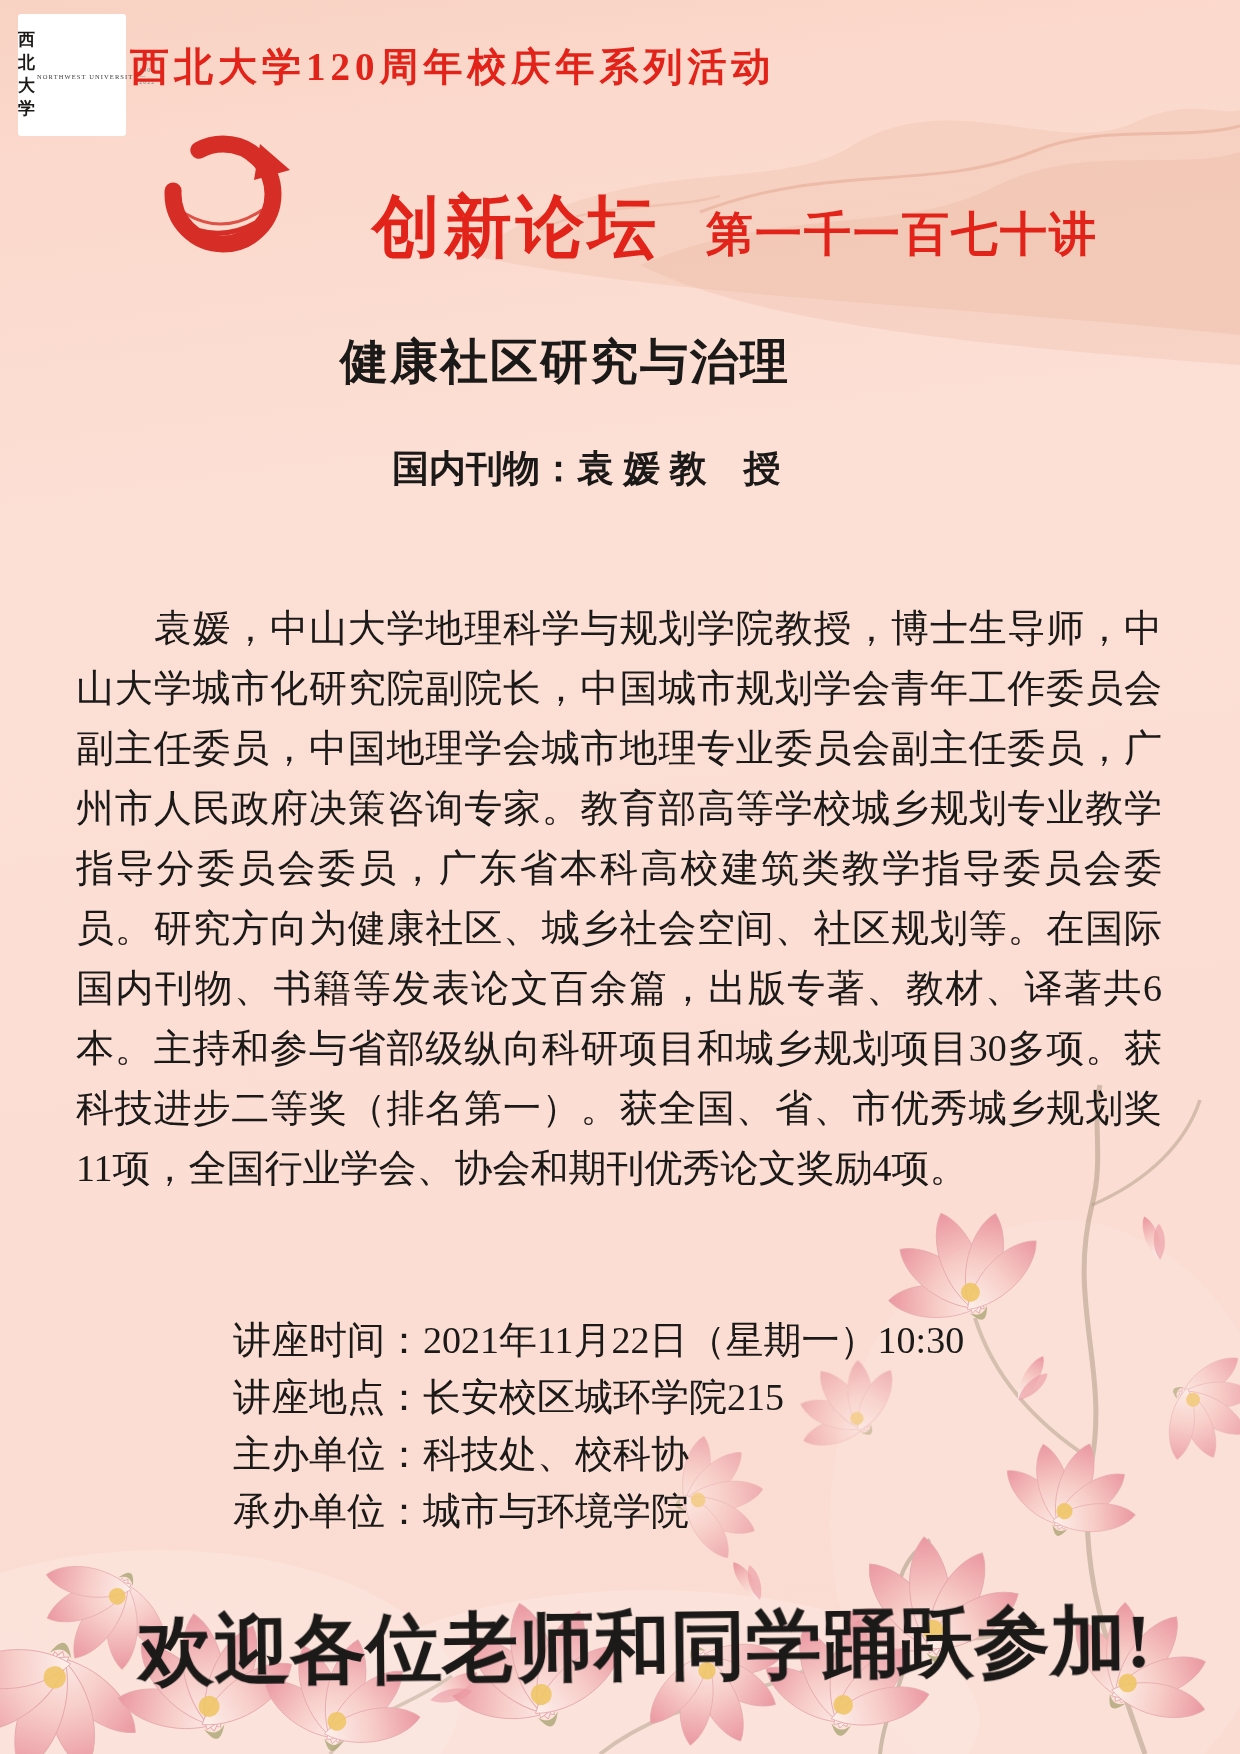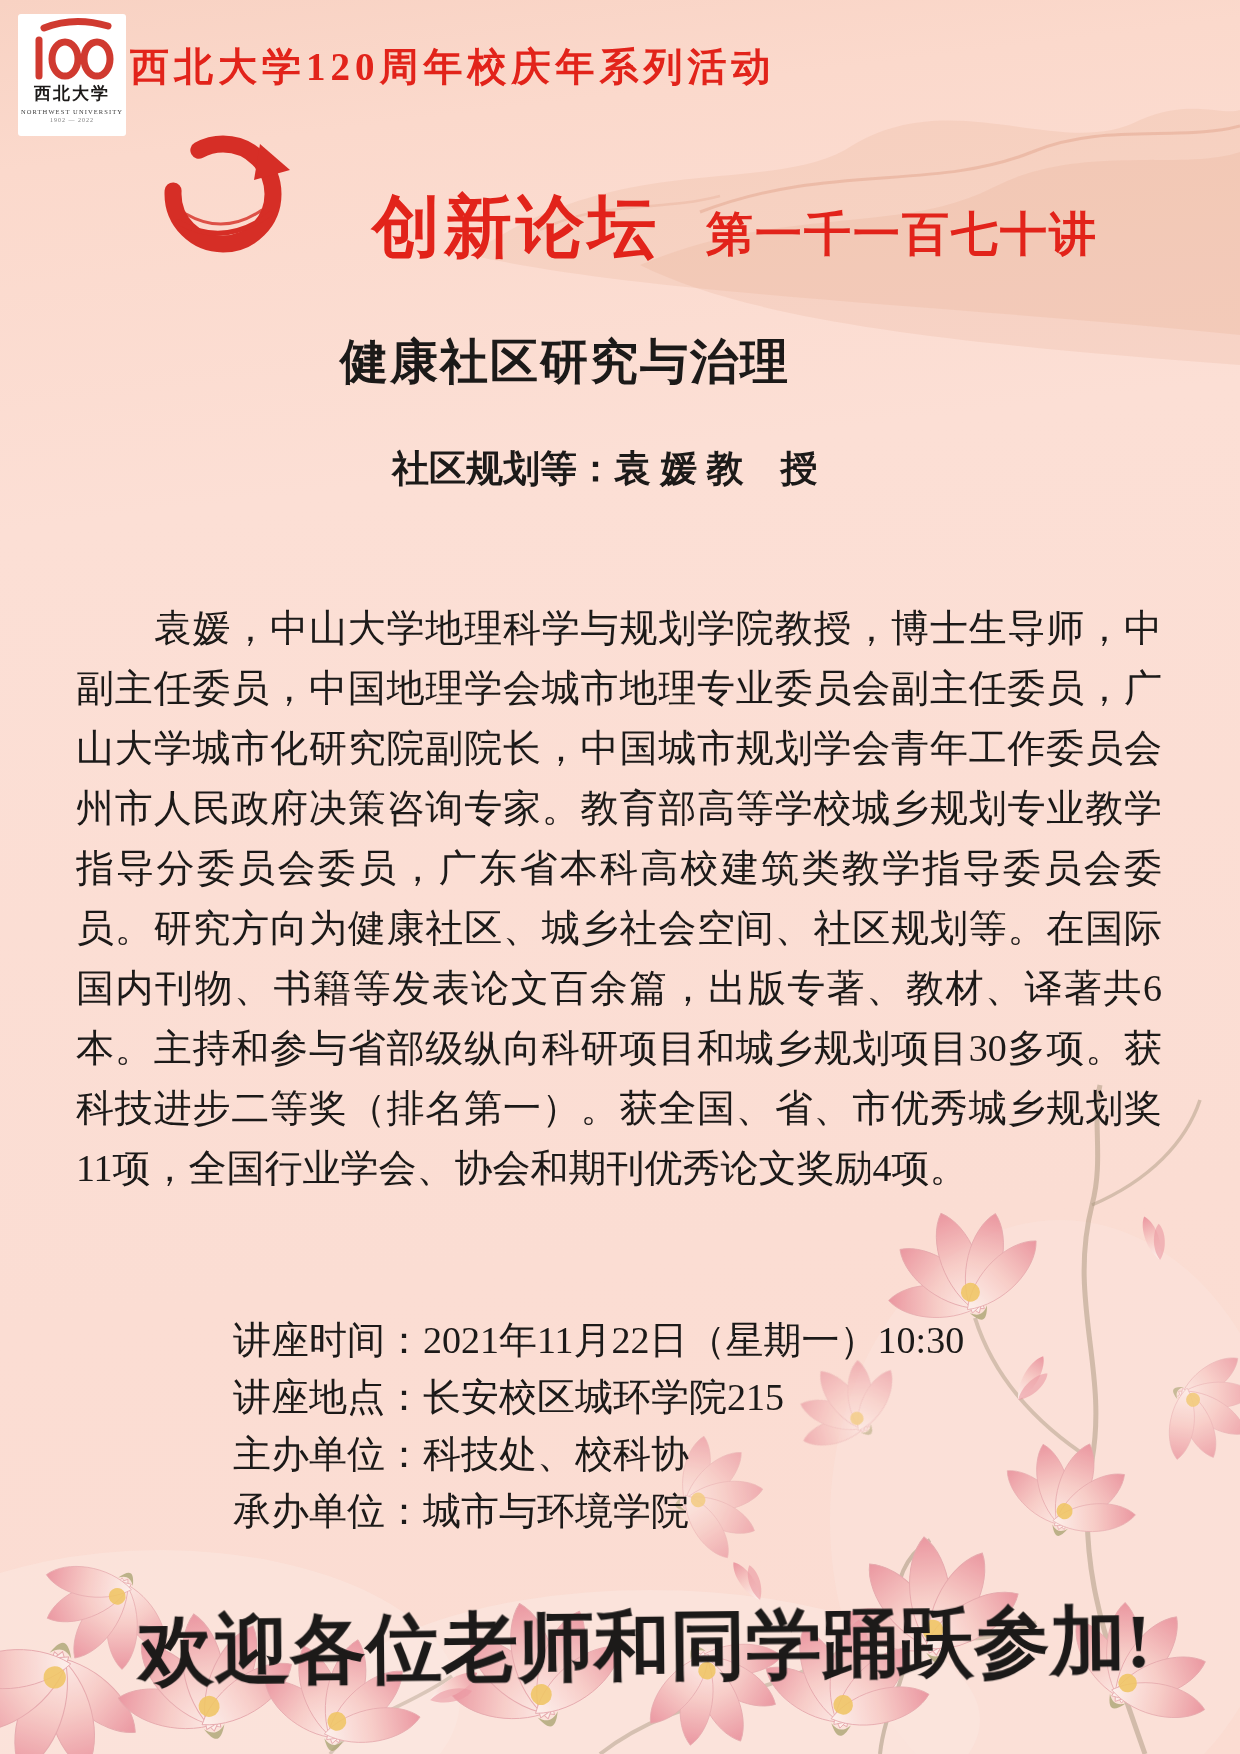--- a/index.html
+++ b/index.html
@@ -13,21 +13,21 @@
   .poster{
     position:relative;width:1240px;height:1754px;overflow:hidden;
     background:linear-gradient(173deg,#f8d2c3 0%,#fbd9cc 9%,#fcdfd5 28%,#fbddd3 70%,#fbdcd2 100%);
     font-family:var(--serif);color:var(--ink);
   }
   .bg-art{position:absolute;left:0;top:0;width:1240px;height:1754px;z-index:0;}
 
   
   .logo-box{
     position:absolute;left:18px;top:14px;width:108px;height:122px;background:#ffffff;
-    border-radius:3px;display:flex;flex-direction:column;align-items:center;z-index:2;
+    border-radius:3px;display:flex;flex-direction:row;align-items:center;z-index:2;
   }
   .logo-cn{font-size:17px;font-weight:bold;letter-spacing:2px;margin-top:-2px;font-family:var(--serif);}
   .logo-en{font-size:6.5px;letter-spacing:1.1px;color:#3a3a3a;margin-top:3px;white-space:nowrap;}
   .logo-years{font-size:6px;letter-spacing:1px;color:#7a7a7a;margin-top:2px;}
 
   .series-title{
     position:absolute;left:130px;top:40px;z-index:2;
     font-size:39px;font-weight:bold;letter-spacing:5px;color:var(--red);white-space:nowrap;
   }
 
@@ -158,27 +158,27 @@
   </div>
 
   <div class="forum-row">
     <span class="forum-name">创新论坛</span>
     <span class="forum-session">第一千一百七十讲</span>
   </div>
 
   <div class="lecture-title">健康社区研究与治理</div>
 
   <div class="speaker-line">
-    <span>社区规划等：</span><span>袁 媛 教　授</span>
+    <span>国内刊物：</span><span>袁 媛 教　授</span>
   </div>
 
   <div class="bio">
     <div class="bio-line">　　袁媛，中山大学地理科学与规划学院教授，博士生导师，中</div>
+    <div class="bio-line">山大学城市化研究院副院长，中国城市规划学会青年工作委员会</div>
     <div class="bio-line">副主任委员，中国地理学会城市地理专业委员会副主任委员，广</div>
-    <div class="bio-line">山大学城市化研究院副院长，中国城市规划学会青年工作委员会</div>
     <div class="bio-line">州市人民政府决策咨询专家。教育部高等学校城乡规划专业教学</div>
     <div class="bio-line">指导分委员会委员，广东省本科高校建筑类教学指导委员会委</div>
     <div class="bio-line">员。研究方向为健康社区、城乡社会空间、社区规划等。在国际</div>
     <div class="bio-line">国内刊物、书籍等发表论文百余篇，出版专著、教材、译著共6</div>
     <div class="bio-line">本。主持和参与省部级纵向科研项目和城乡规划项目30多项。获</div>
     <div class="bio-line">科技进步二等奖（排名第一）。获全国、省、市优秀城乡规划奖</div>
     <div class="bio-line bio-last">11项，全国行业学会、协会和期刊优秀论文奖励4项。</div>
   </div>
 
   <div class="details">

